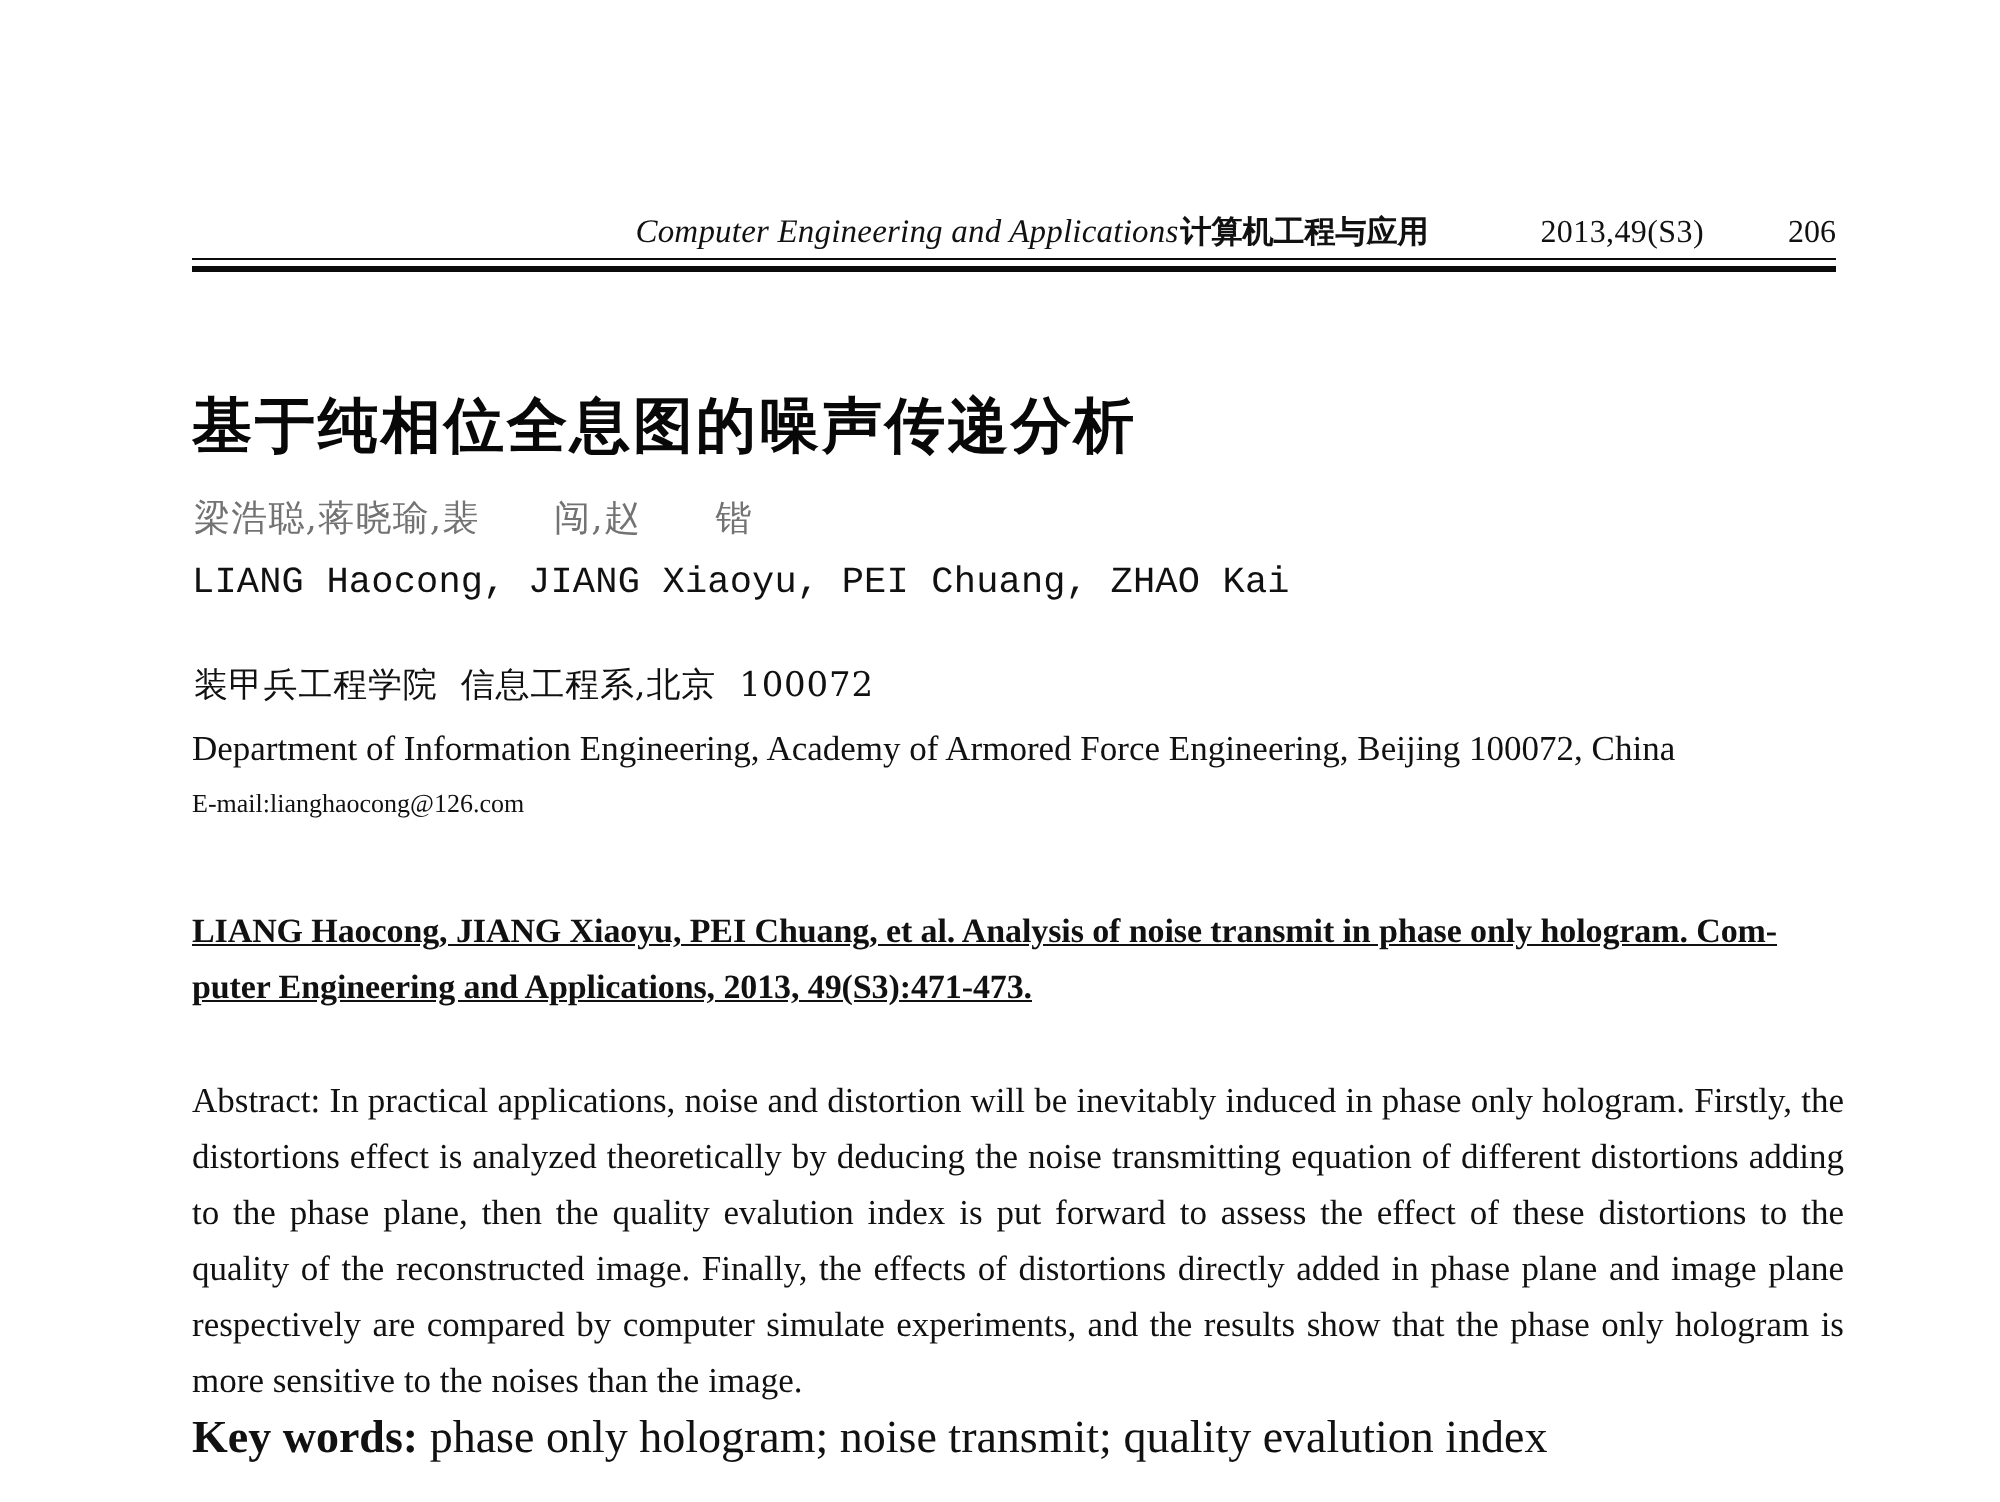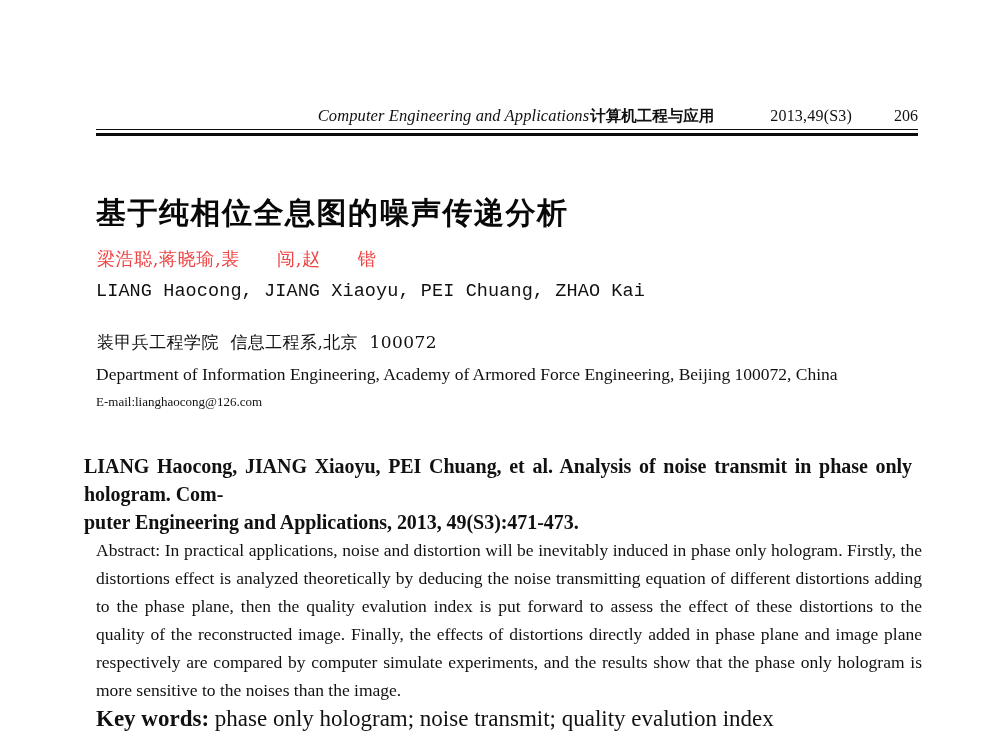--- a/index.html
+++ b/index.html
@@ -93,21 +93,21 @@
 
   
   .authors-cn {
     position: absolute;
     left: 97px;
     top: 247px;
     font-family: "DejaVu Serif", "Liberation Serif", serif;
     font-size: 18px;
     letter-spacing: .6px;
     white-space: pre;
-    color: #ef4444;
+    color: #737373;
   }
   .authors-en {
     position: absolute;
     left: 96px;
     top: 281px;
     font-size: 18.5px;
     letter-spacing: .1px;
     white-space: nowrap;
     font-family: Liberation Mono, monospace;
   }
@@ -134,28 +134,29 @@
     position: absolute;
     left: 96px;
     top: 394px;
     font-size: 13px;
     white-space: nowrap;
   }
 
   
   .citation {
     position: absolute;
-    left: 84px;
+    left: 96px;
     top: 452px;
     width: 828px;
     font-weight: 700;
-    font-size: 20px;
+    font-size: 17px;
     line-height: 28px;
     text-align: justify;
     letter-spacing: -0.05px;
+    text-decoration: underline;
   }
   .citation .cit-l2 { display: block; }
 
   
   .abstract {
     position: absolute;
     left: 96px;
     top: 536px;
     width: 826px;
     font-size: 17.5px;

